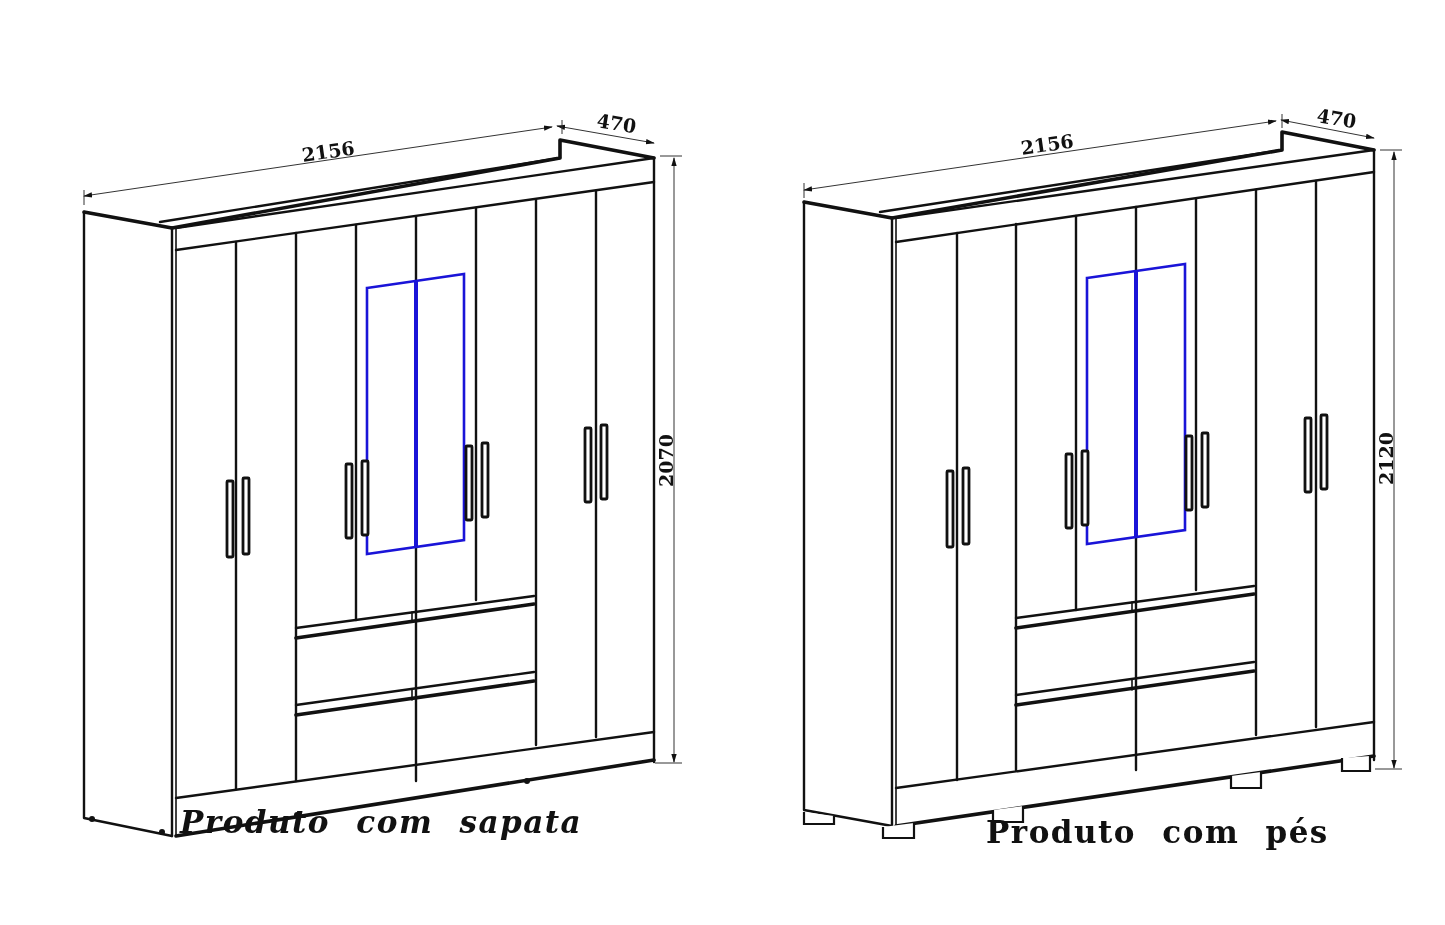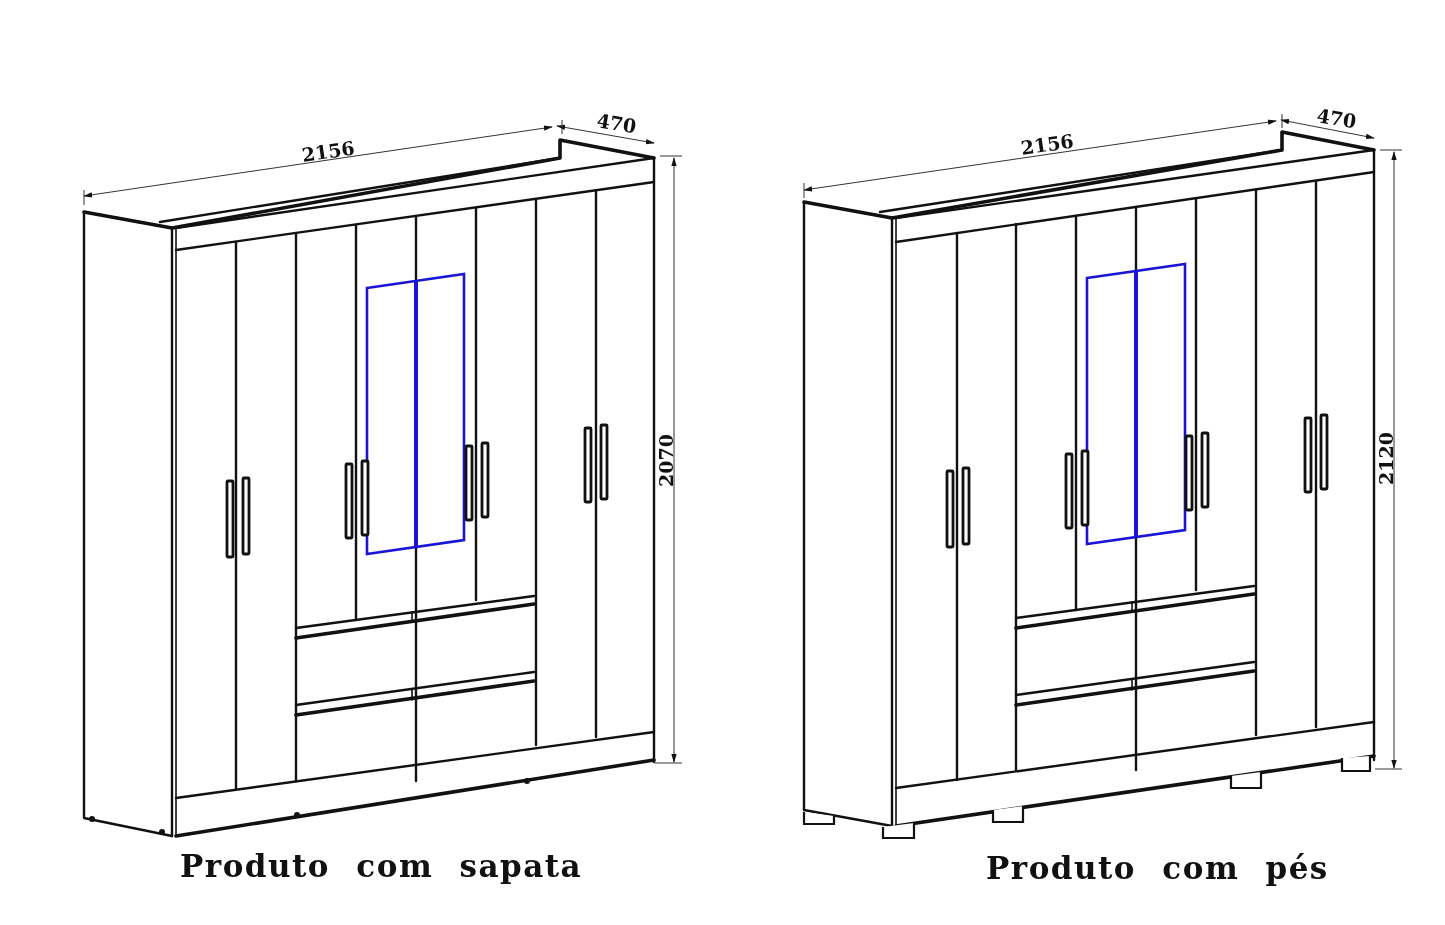--- a/index.html
+++ b/index.html
@@ -175,14 +175,14 @@
       <rect class="handle" x="1066" y="454" width="6" height="74" rx="1"></rect>
       <rect class="handle" x="1082" y="451" width="6" height="74" rx="1"></rect>
       <rect class="handle" x="1186" y="436" width="6" height="74" rx="1"></rect>
       <rect class="handle" x="1202" y="433" width="6" height="74" rx="1"></rect>
       <rect class="handle" x="1305" y="418" width="6" height="74" rx="1"></rect>
       <rect class="handle" x="1321" y="415" width="6" height="74" rx="1"></rect>
     </g>
   </g>
 </svg>
 
-<div class="caption" style="left:180px; top:848px;">Produto com sapata</div>
-<div class="caption" style="left:986px; top:850px;">Produto com pés</div>
+<div class="caption" style="left:180px; top:804px;font-style:italic;">Produto com sapata</div>
+<div class="caption" style="left:986px; top:814px;">Produto com pés</div>
 
 </body></html>

